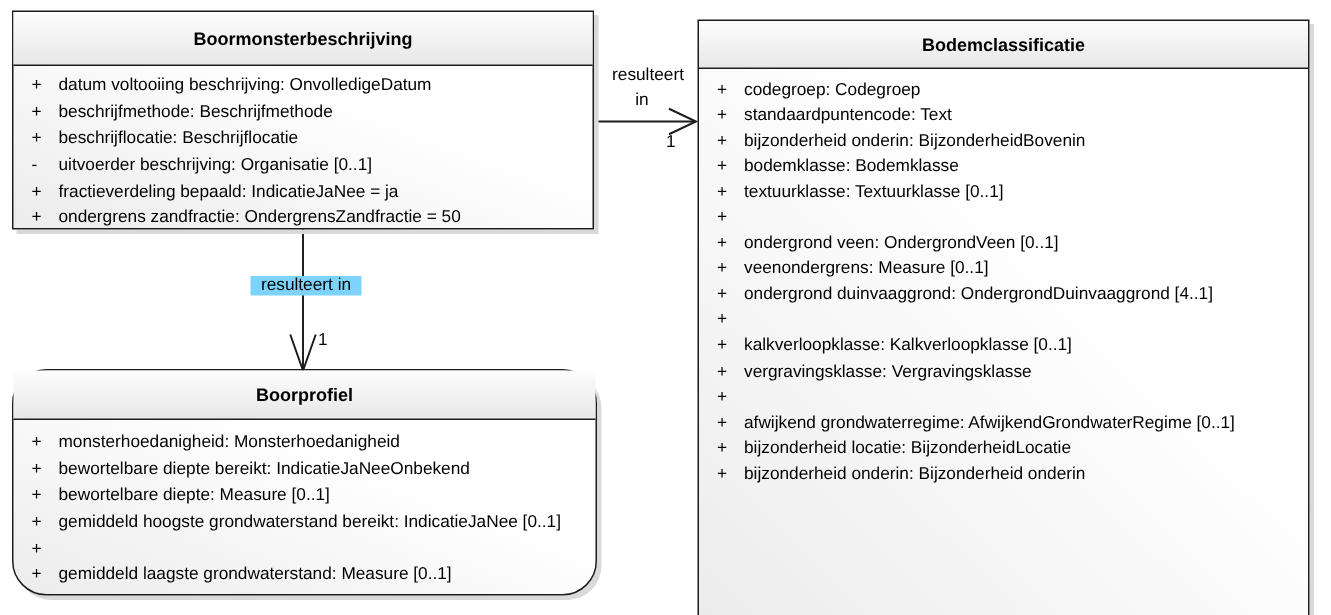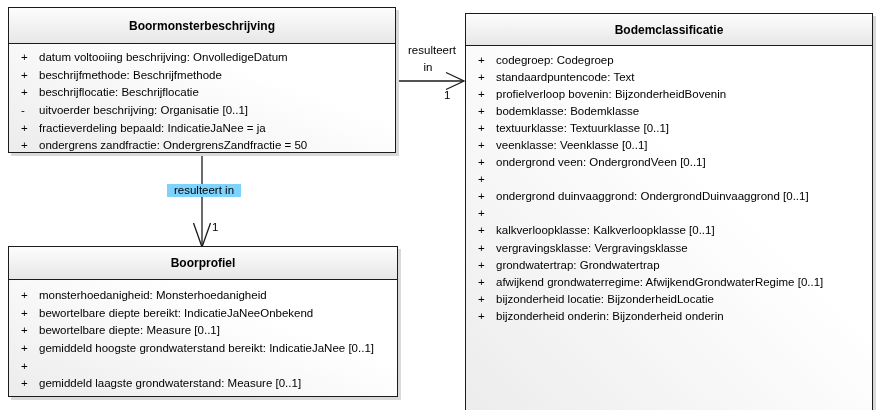--- a/index.html
+++ b/index.html
@@ -115,76 +115,75 @@
       <div class="attr-row">
         <span class="vis">+</span>
         <span class="attr-text">codegroep: Codegroep</span>
       </div>
       <div class="attr-row">
         <span class="vis">+</span>
         <span class="attr-text">standaardpuntencode: Text</span>
       </div>
       <div class="attr-row">
         <span class="vis">+</span>
-        <span class="attr-text">profielverloop bovenin: BijzonderheidBovenin</span>
+        <span class="attr-text">bijzonderheid onderin: BijzonderheidBovenin</span>
       </div>
       <div class="attr-row">
         <span class="vis">+</span>
         <span class="attr-text">bodemklasse: Bodemklasse</span>
       </div>
       <div class="attr-row">
         <span class="vis">+</span>
         <span class="attr-text">textuurklasse: Textuurklasse [0..1]</span>
       </div>
       <div class="attr-row">
         <span class="vis">+</span>
-        <span class="attr-text">veenklasse: Veenklasse [0..1]</span>
       </div>
       <div class="attr-row">
         <span class="vis">+</span>
         <span class="attr-text">ondergrond veen: OndergrondVeen [0..1]</span>
       </div>
       <div class="attr-row">
         <span class="vis">+</span>
-      </div>
-      <div class="attr-row">
-        <span class="vis">+</span>
-        <span class="attr-text">ondergrond duinvaaggrond: OndergrondDuinvaaggrond [0..1]</span>
+        <span class="attr-text">veenondergrens: Measure [0..1]</span>
+      </div>
+      <div class="attr-row">
+        <span class="vis">+</span>
+        <span class="attr-text">ondergrond duinvaaggrond: OndergrondDuinvaaggrond [4..1]</span>
       </div>
       <div class="attr-row">
         <span class="vis">+</span>
       </div>
       <div class="attr-row">
         <span class="vis">+</span>
         <span class="attr-text">kalkverloopklasse: Kalkverloopklasse [0..1]</span>
       </div>
       <div class="attr-row">
         <span class="vis">+</span>
         <span class="attr-text">vergravingsklasse: Vergravingsklasse</span>
       </div>
       <div class="attr-row">
         <span class="vis">+</span>
-        <span class="attr-text">grondwatertrap: Grondwatertrap</span>
       </div>
       <div class="attr-row">
         <span class="vis">+</span>
         <span class="attr-text">afwijkend grondwaterregime: AfwijkendGrondwaterRegime [0..1]</span>
       </div>
       <div class="attr-row">
         <span class="vis">+</span>
         <span class="attr-text">bijzonderheid locatie: BijzonderheidLocatie</span>
       </div>
       <div class="attr-row">
         <span class="vis">+</span>
         <span class="attr-text">bijzonderheid onderin: Bijzonderheid onderin</span>
       </div>
     </div>
   </div>
 
-  <div class="uml-class" style="left:8px; top:246px; width:390px; height:151px;">
+  <div class="uml-class" style="left:8px; top:246px; width:390px; height:151px;border-radius:23px;">
     <div class="cls-title" style="height:33px;">Boorprofiel</div>
     <div class="cls-body" style="padding-top:6px;">
       <div class="attr-row">
         <span class="vis">+</span>
         <span class="attr-text">monsterhoedanigheid: Monsterhoedanigheid</span>
       </div>
       <div class="attr-row">
         <span class="vis">+</span>
         <span class="attr-text">bewortelbare diepte bereikt: IndicatieJaNeeOnbekend</span>
       </div>

